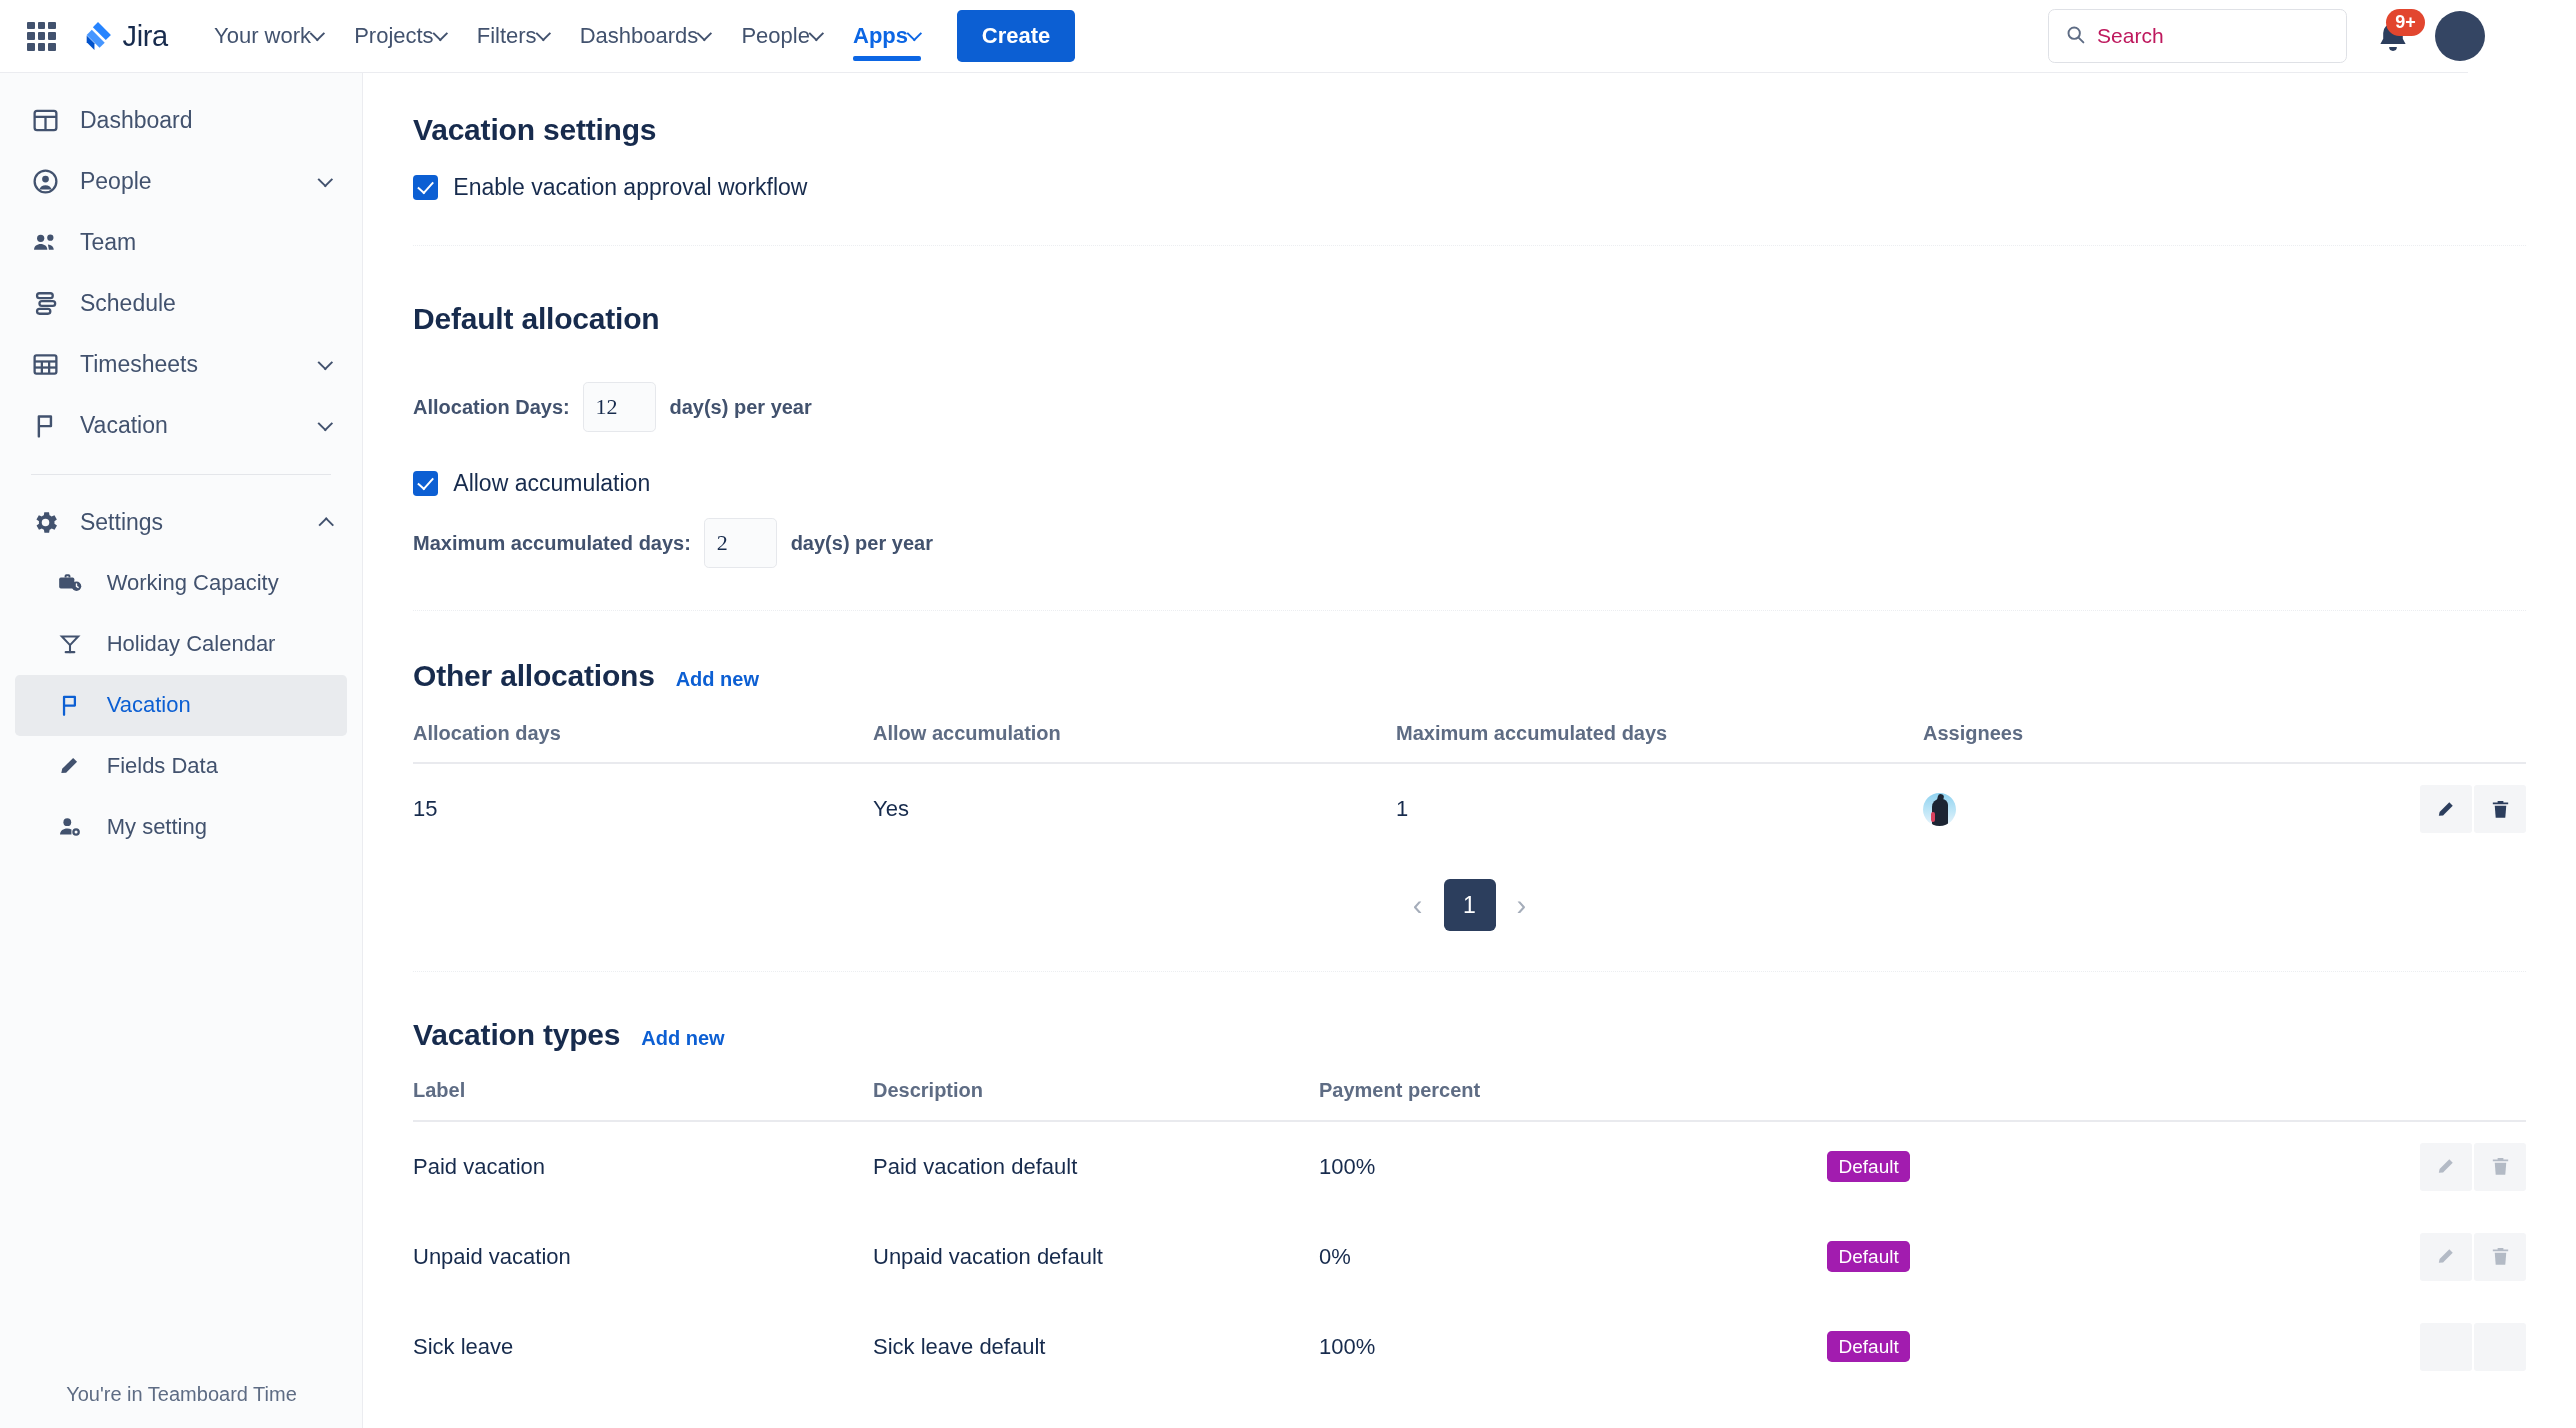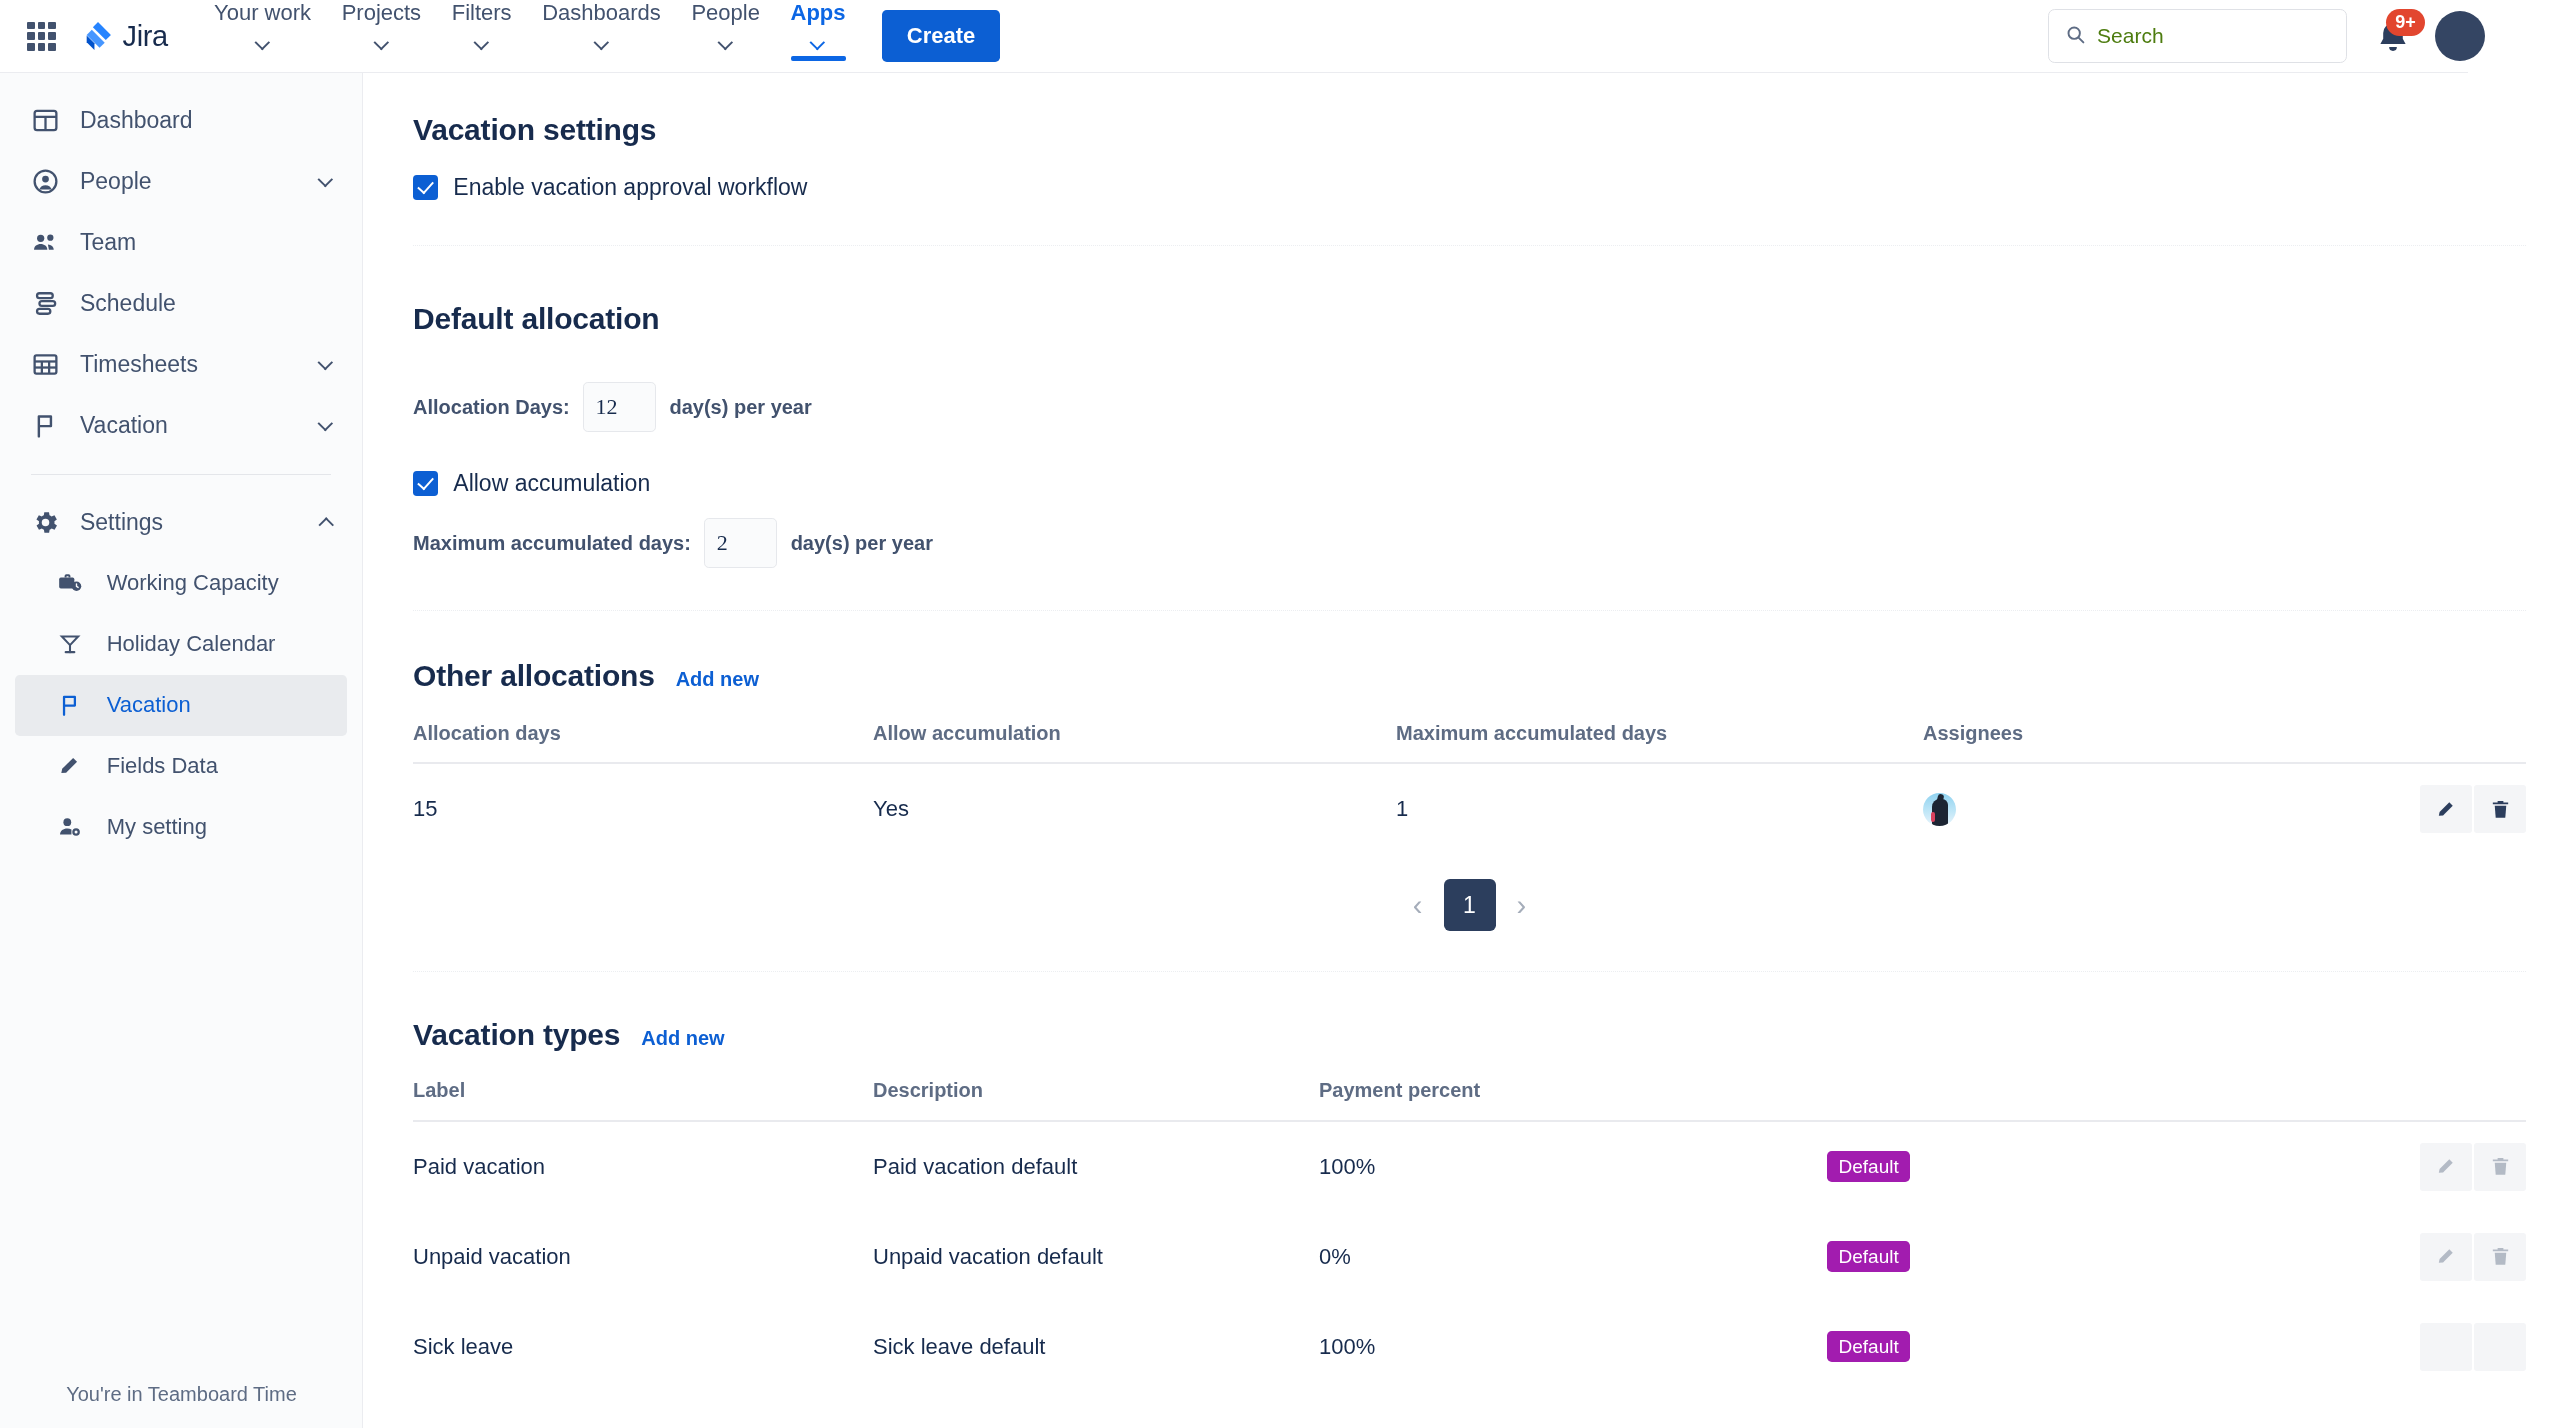--- a/index.html
+++ b/index.html
@@ -34,25 +34,24 @@
   .brand { display: flex; align-items: center; margin-left: 25px; cursor: pointer; }
   .brand svg { display: block; }
   .brand-text {
     font-size: 29px; font-weight: 500; color: #172b4d;
     margin-left: 8.6px; letter-spacing: -0.4px;
   }
 
   .nav-items { display: flex; align-items: center; margin-left: 31px; height: 73px; }
   .nav-item {
     position: relative;
-    display: flex; align-items: center; gap: 13px;
+    display: flex; align-items: center; gap: 1px;
     height: 73px; padding: 0 15.3px;
     font-size: 22px; color: #42526e; cursor: pointer;
     white-space: nowrap;
-    flex-direction: column;
   }
   .nav-item.active { color: #0c66e4; font-weight: 600; }
   .nav-item.active .underline {
     position: absolute; left: 15.3px; right: 15.3px; bottom: 11.5px;
     height: 4.8px; background: #0c66e4; border-radius: 1.9px;
   }
   .chev { display: inline-block; width: 11.5px; height: 11.5px; position: relative; top: -1.9px; }
   .chev::after {
     content: ""; position: absolute; left: 0; top: 0;
     width: 8.6px; height: 8.6px;
@@ -73,21 +72,21 @@
   .topnav-right {
     margin-left: auto; display: flex; align-items: center; gap: 0px;
     padding-right: 0px;
   }
   .searchbox {
     width: 299px; height: 54px;
     border: 1.9px solid #dfe1e6; border-radius: 6.7px;
     display: flex; align-items: center; gap: 11.5px;
     padding: 0 15.3px; background: #fff; cursor: text;
   }
-  .searchbox .sph { font-size: 21px; color: #4d7c0f; }
+  .searchbox .sph { font-size: 21px; color: #be185d; }
   .bell-wrap { position: relative; margin-left: 25px; width: 42px; height: 42px; cursor: pointer; }
   .badge {
     position: absolute; top: -5.8px; left: 13.4px;
     background: #e2462f; color: #fff;
     font-size: 18px; font-weight: 700;
     border-radius: 13.4px; padding: 1.9px 9.6px;
     line-height: 23px; height: 27px;
     z-index: 3;
   }
   .user-avatar {

